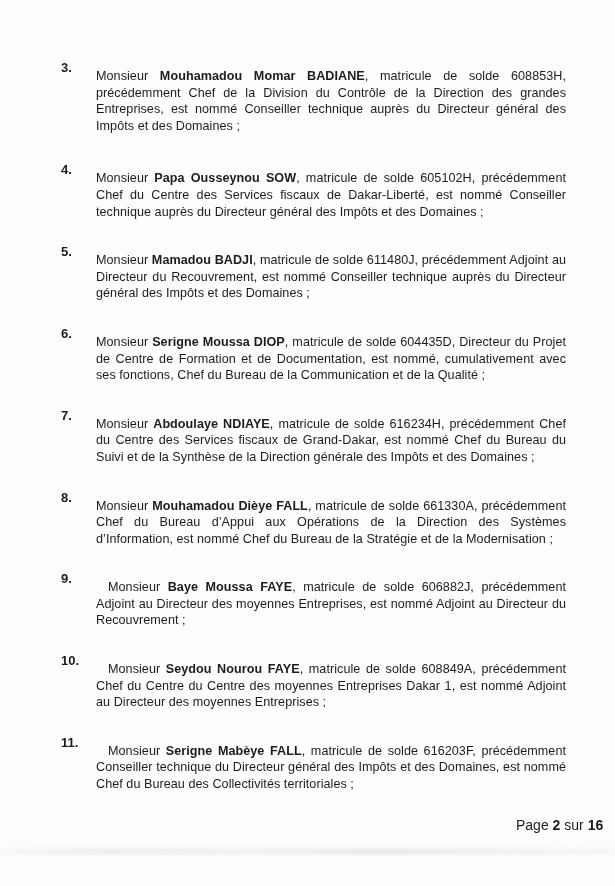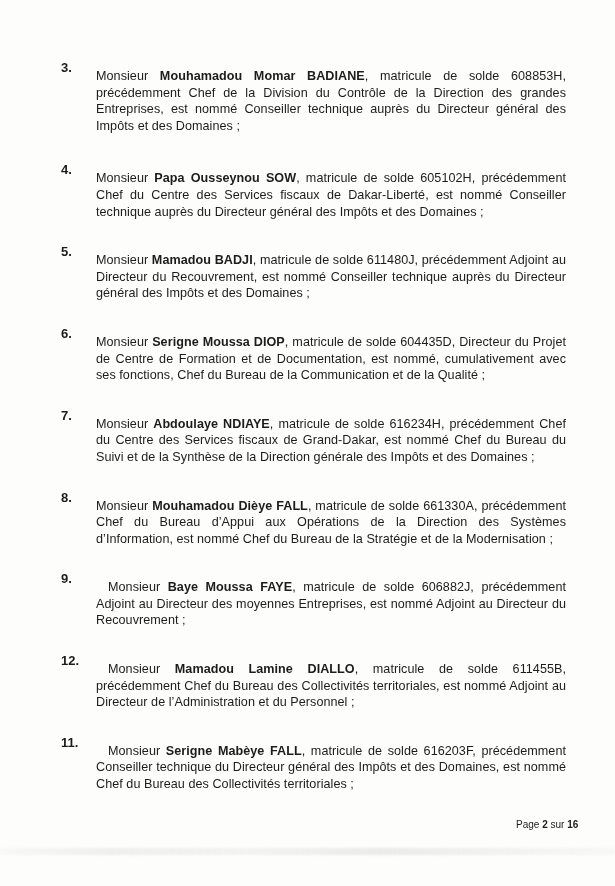--- a/index.html
+++ b/index.html
@@ -44,21 +44,21 @@
     line-height: 16.6px;
     letter-spacing: 0.05px;
   }
   
   .item:nth-child(n+7) .body { text-indent: 12px; }
   .body b { font-weight: bold; }
   .footer {
     position: absolute;
     left: 489px;
     top: 818px;
-    font-size: 10px;
+    font-size: 14px;
     line-height: 14px;
     color: #1c1c1c;
     padding-left: 27px;
   }
   .footer b { font-weight: bold; }
   
   .scan-artifact {
     position: absolute;
     left: 0;
     right: 0;
@@ -110,26 +110,26 @@
       <li class="item">
         <span class="num">8.</span>
         <p class="body"><span>Monsieur </span><b>Mouhamadou Dièye FALL</b><span>, matricule de solde 661330A, précédemment Chef du Bureau d’Appui aux Opérations de la Direction des Systèmes d’Information, est nommé Chef du Bureau de la Stratégie et de la Modernisation ;</span></p>
       </li>
 
       <li class="item">
         <span class="num">9.</span>
         <p class="body"><span>Monsieur </span><b>Baye Moussa FAYE</b><span>, matricule de solde 606882J, précédemment Adjoint au Directeur des moyennes Entreprises, est nommé Adjoint au Directeur du Recouvrement ;</span></p>
       </li>
 
+      <li class="item">
+        <span class="num">10.</span>
+        <p class="body"><span>Monsieur </span><b>Seydou Nourou FAYE</b><span>, matricule de solde 608849A, précédemment Chef du Centre du Centre des moyennes Entreprises Dakar 1, est nommé Adjoint au Directeur des moyennes Entreprises ;</span></p>
+      </li>
 
 
-      <li class="item">
-        <span class="num">12.</span>
-        <p class="body"><span>Monsieur </span><b>Mamadou Lamine DIALLO</b><span>, matricule de solde 611455B, précédemment Chef du Bureau des Collectivités territoriales, est nommé Adjoint au Directeur de l’Administration et du Personnel ;</span></p>
-      </li>
 
       <li class="item">
         <span class="num">11.</span>
         <p class="body"><span>Monsieur </span><b>Serigne Mabèye FALL</b><span>, matricule de solde 616203F, précédemment Conseiller technique du Directeur général des Impôts et des Domaines, est nommé Chef du Bureau des Collectivités territoriales ;</span></p>
       </li>
 
     </ol>
   </div>
 
   <div class="footer"><span>Page </span><b>2</b><span> sur </span><b>16</b></div>

